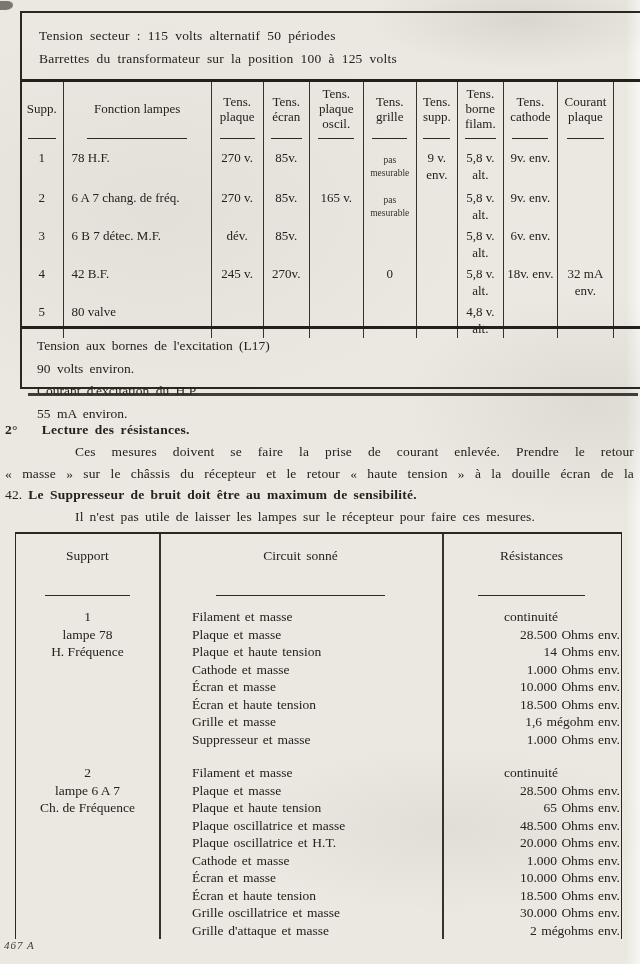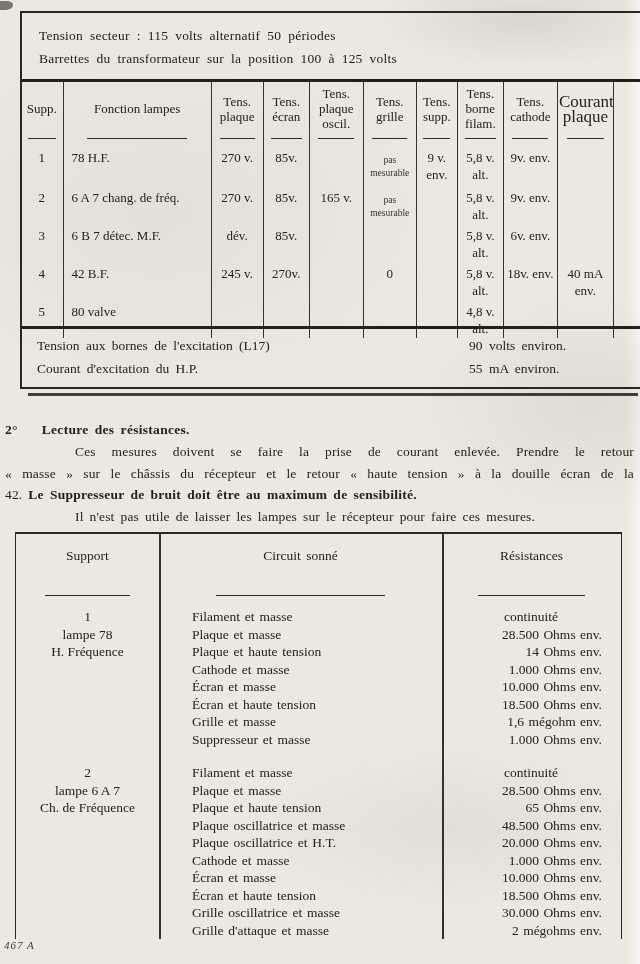--- a/index.html
+++ b/index.html
@@ -46,29 +46,29 @@
   }
   .vt th:first-child,.vt td:first-child{border-left:none;}
   .vt th{
     height:64px;vertical-align:middle;text-align:center;
     font-size:13px;line-height:15px;position:relative;padding-bottom:12px;
   }
   .vt th::after{
     content:"";position:absolute;left:16%;right:16%;bottom:7px;
     border-top:1.3px solid #2e2b24;
   }
-  .vt th.hsmallcap{font-size:17px;}
+  .vt th.hsmallcap{font-size:13px;}
   .vt td{
     vertical-align:top;text-align:center;
     font-size:13px;line-height:16.5px;padding-top:4px;
   }
   .vt td:nth-child(2){text-align:left;padding-left:8px;}
   .vt td.small{font-size:9.5px;line-height:13px;padding-top:8px;color:#34312a;text-align:center;}
   .notes{position:absolute;left:15px;top:322px;right:20px;font-size:13.5px;line-height:22.5px;word-spacing:3px;}
-  .note{display:flex;}
+  .note{display:flex;flex-direction:column;}
   .note .nlabel{width:432px;flex:0 0 auto;}
 
   .shadow-rule{position:absolute;left:28px;top:393px;width:610px;height:2.5px;background:#2e2b24;opacity:.9;}
 
   
   .para{
     position:absolute;left:5px;top:419px;width:629px;
     font-size:13.5px;line-height:21.8px;word-spacing:2.5px;letter-spacing:.15px;
   }
   .heading{font-weight:bold;letter-spacing:.3px;}
@@ -90,21 +90,21 @@
     position:absolute;top:0;left:0;right:0;height:72px;
     display:grid;grid-template-columns:143px 283px 1fr;
   }
   .t2h{position:relative;display:flex;justify-content:center;align-items:flex-start;padding-top:14px;word-spacing:2px;}
   .t2h::after{content:"";position:absolute;left:20%;right:20%;bottom:10px;border-top:1.2px solid #2e2b24;}
   .t2group{position:absolute;left:0;right:0;display:grid;grid-template-columns:143px 283px 178px;line-height:17.5px;}
   .g1{top:74px;}
   .g2{top:230px;}
   .gcol1{text-align:center;white-space:pre-line;}
   .gcol2{padding-left:33px;word-spacing:1.5px;}
-  .gcol3 .rline{text-align:right;padding-right:18px;word-spacing:1px;}
+  .gcol3 .rline{text-align:right;word-spacing:1px;}
   .gcol3 .cline{text-align:center;}
 
   .pageref{position:absolute;left:4px;top:939px;font-size:11px;font-style:italic;letter-spacing:1px;color:#403d35;}
 </style>
 </head>
 <body>
 
 <div class="page">
   <div class="smudge-topleft"></div>
 
@@ -200,21 +200,21 @@
           <td>4</td>
           <td>42 B.F.</td>
           <td>245 v.</td>
           <td>270v.</td>
           <td></td>
           <td>0</td>
           <td></td>
           <td>5,8 v.
 alt.</td>
           <td>18v. env.</td>
-          <td>40 mA
+          <td>32 mA
 env.</td>
         </tr>
         <tr style="height:36px">
           <td>5</td>
           <td>80 valve</td>
           <td></td>
           <td></td>
           <td></td>
           <td></td>
           <td></td>

